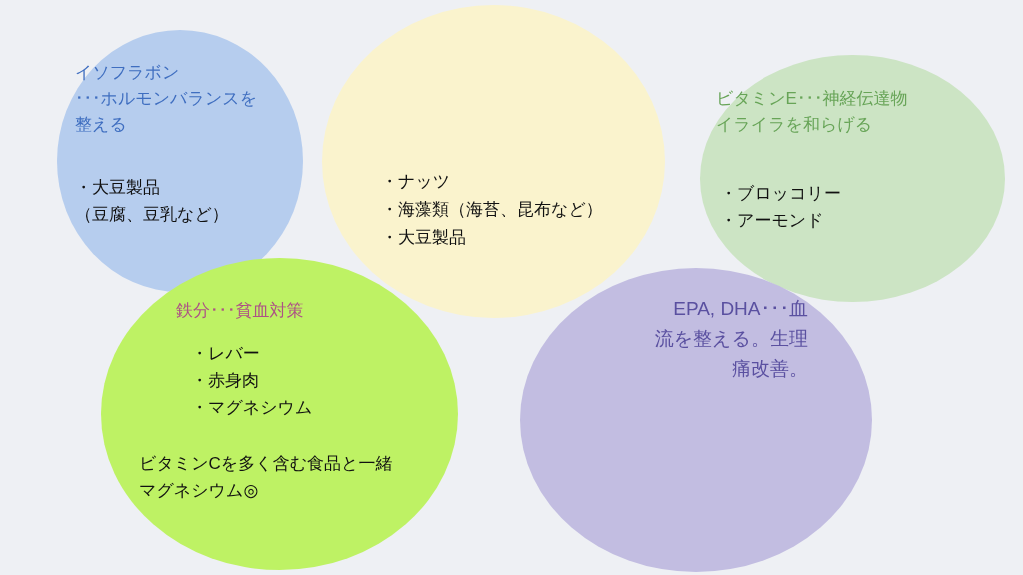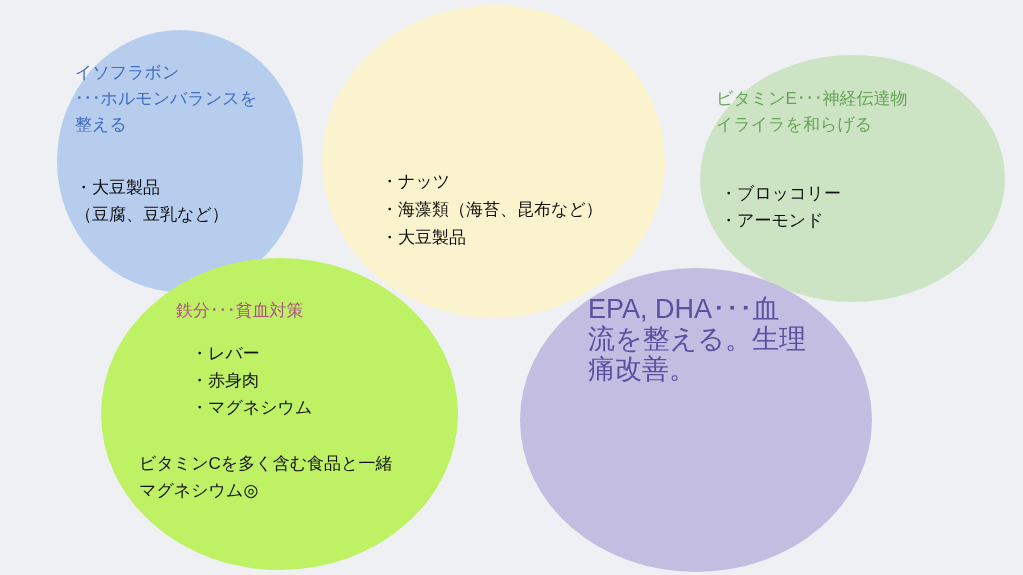--- a/index.html
+++ b/index.html
@@ -44,21 +44,21 @@
   .c-green .body  { left: 20px; top: 125px; width: 220px; line-height: 27px; }
 
   
   .c-pink { left: 101px; top: 258px; width: 357px; height: 312px; background: #bef264; z-index: 2; }
   .c-pink .title { left: 75px; top: 40px; width: 240px; color: #ad5285; }
   .c-pink .body  { left: 90px; top: 82px; width: 220px; line-height: 27px; }
   .c-pink .note  { left: 38px; top: 192px; width: 290px; line-height: 27px; }
 
   
   .c-purple { left: 520px; top: 268px; width: 352px; height: 304px; background: #c2bde1; z-index: 2; }
-  .c-purple .title { left: 68px; top: 26px; width: 220px; font-size: 27px; line-height: 30px; color: #5a50a0; }
+  .c-purple .title { left: 68px; top: 26px; width: 220px; font-size: 19px; line-height: 30px; color: #5a50a0; text-align: right; }
   .c-purple .body  { left: 73px; top: 152px; width: 230px; line-height: 27px; }
 </style>
 </head>
 <body>
 
 <div class="canvas">
 
   <div class="circle c-blue">
     <div class="txt title">イソフラボン
 ･･･ホルモンバランスを

